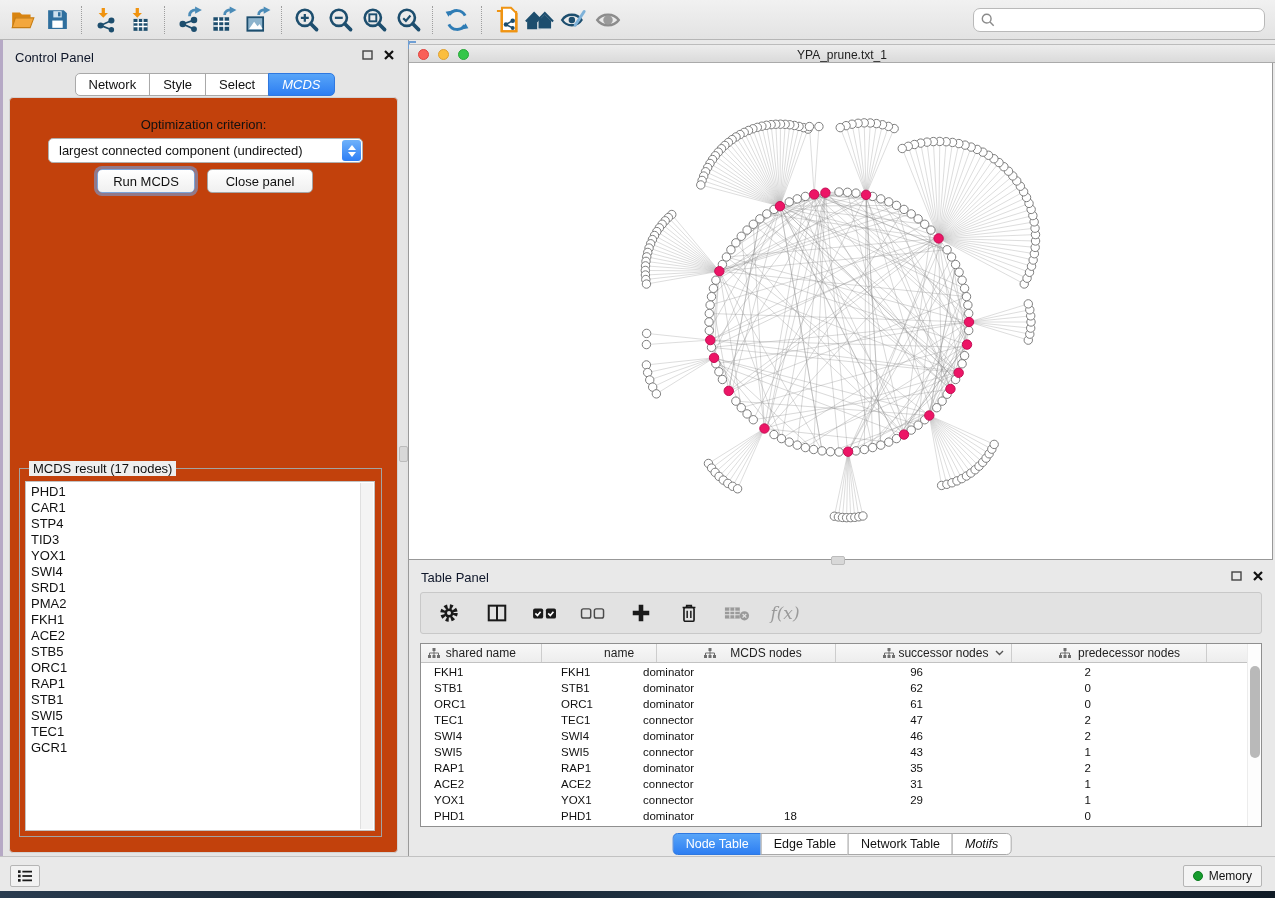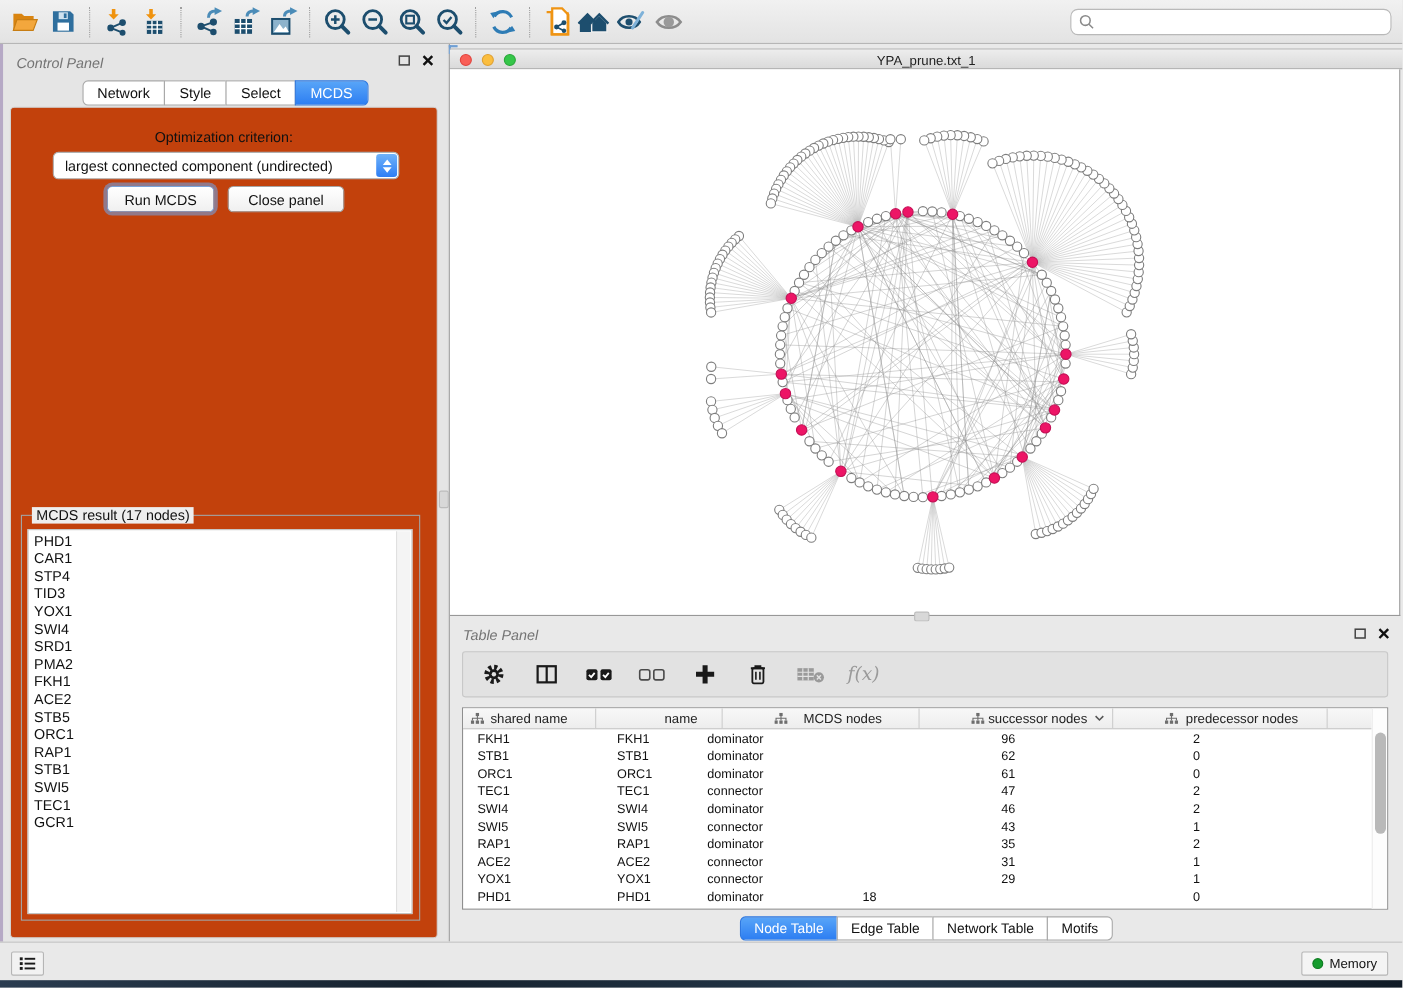--- a/index.html
+++ b/index.html
@@ -17,29 +17,29 @@
     background:#fff; padding:0 8px 0 27px; font-size:13px; outline:none; }
   #search-wrap svg { position:absolute; left:8px; top:5px; }
 
   
   #left-strip { position:absolute; left:0; top:40px; width:3px; height:851px; background:#b6a9c5; }
   #wallpaper { position:absolute; left:0; top:891px; width:1275px; height:7px;
     background:linear-gradient(90deg,#2a3c50,#16222e 30%,#233648 60%,#101b26); }
 
   
   #control-panel { position:absolute; left:3px; top:40px; width:403px; height:816px; background:#e5e5e5; }
-  .panel-title { position:absolute; left:12px; top:10px; font-size:13px; color:#737373;font-style:italic; }
+  .panel-title { position:absolute; left:12px; top:10px; font-size:13px; color:#0f172a; }
   .win-btns { position:absolute; right:12px; top:10px; display:flex; gap:11px; align-items:center; }
   .win-btns span { cursor:pointer; display:flex; }
 
   .segwrap { display:flex; }
   .seg { background:#fff; border:1px solid #a9a9a9; font-size:13px; padding:3px 13px; color:#111;
     margin-left:-1px; cursor:pointer; white-space:nowrap; }
   .seg:first-child { border-radius:5px 0 0 5px; margin-left:0; }
-  .seg:last-child { border-radius:0 5px 5px 0; }
+  .seg:last-child { border-radius:0 5px 5px 0;font-style:italic; }
   .seg.active { background:linear-gradient(#58a5f8,#2d7ef2); border-color:#2e78e0; color:#fff; }
   #cp-tabs { position:absolute; top:33px; left:50%; transform:translateX(-50%); }
 
   #cp-card { position:absolute; left:6px; right:8px; top:57px; bottom:3px;
     background:#c2410c; border:1px solid #d2d2d2; border-radius:4px; }
   #opt-label { position:absolute; top:19px; width:100%; text-align:center; font-size:13px; color:#111; }
   #opt-select { position:absolute; left:38px; top:40px; width:315px; height:25px; background:#fff;
     border:1px solid #b0b0b0; border-radius:5px; cursor:pointer; }
   #opt-select .val { position:absolute; left:10px; top:4px; font-size:13px; color:#111; }
   #opt-select .stepper { position:absolute; right:1px; top:1px; bottom:1px; width:19px; border-radius:3px;

